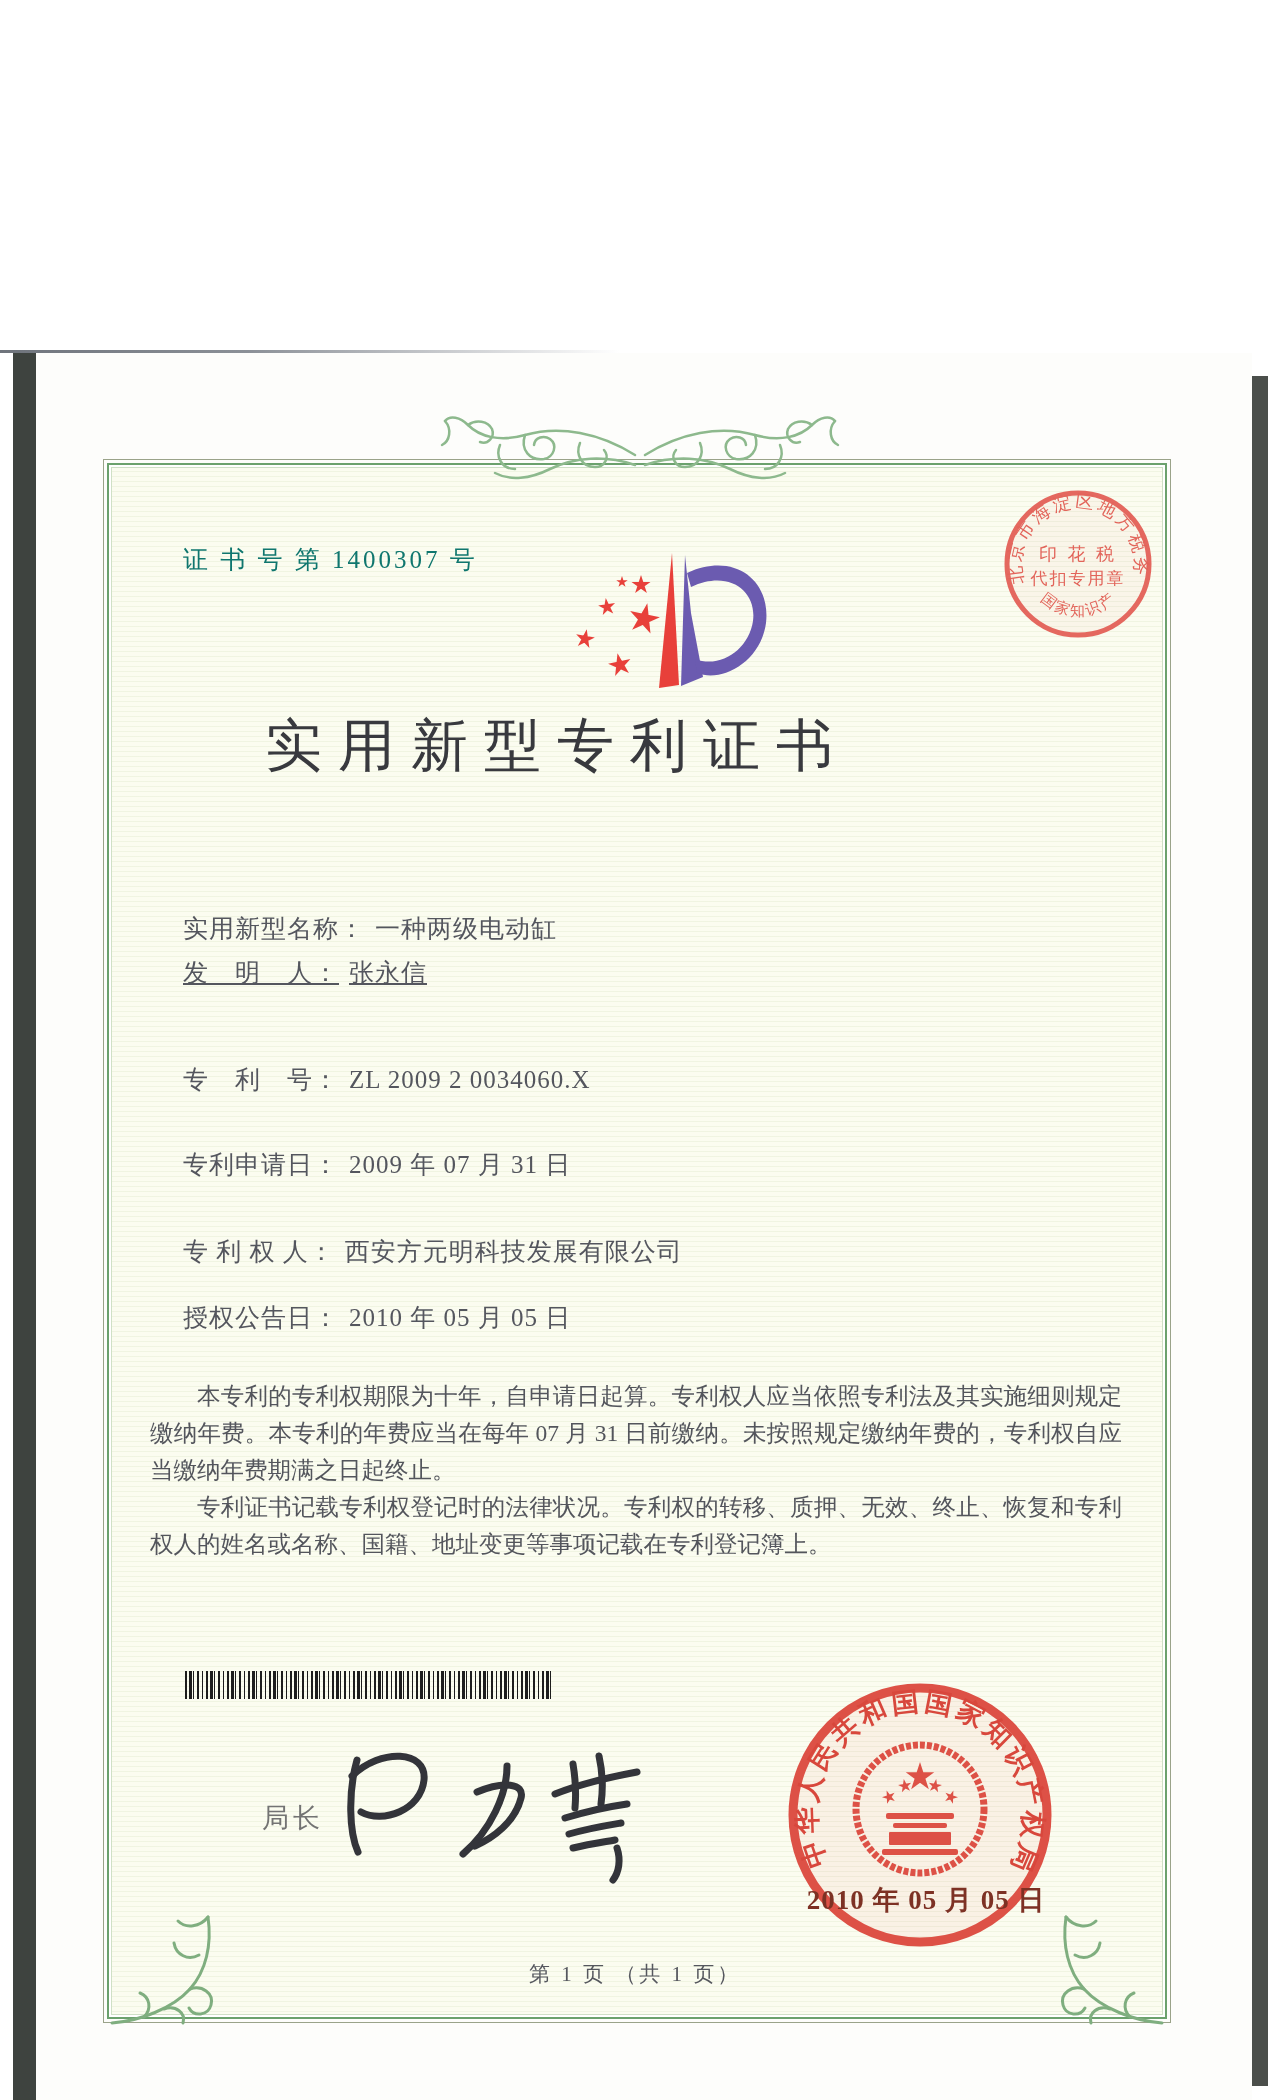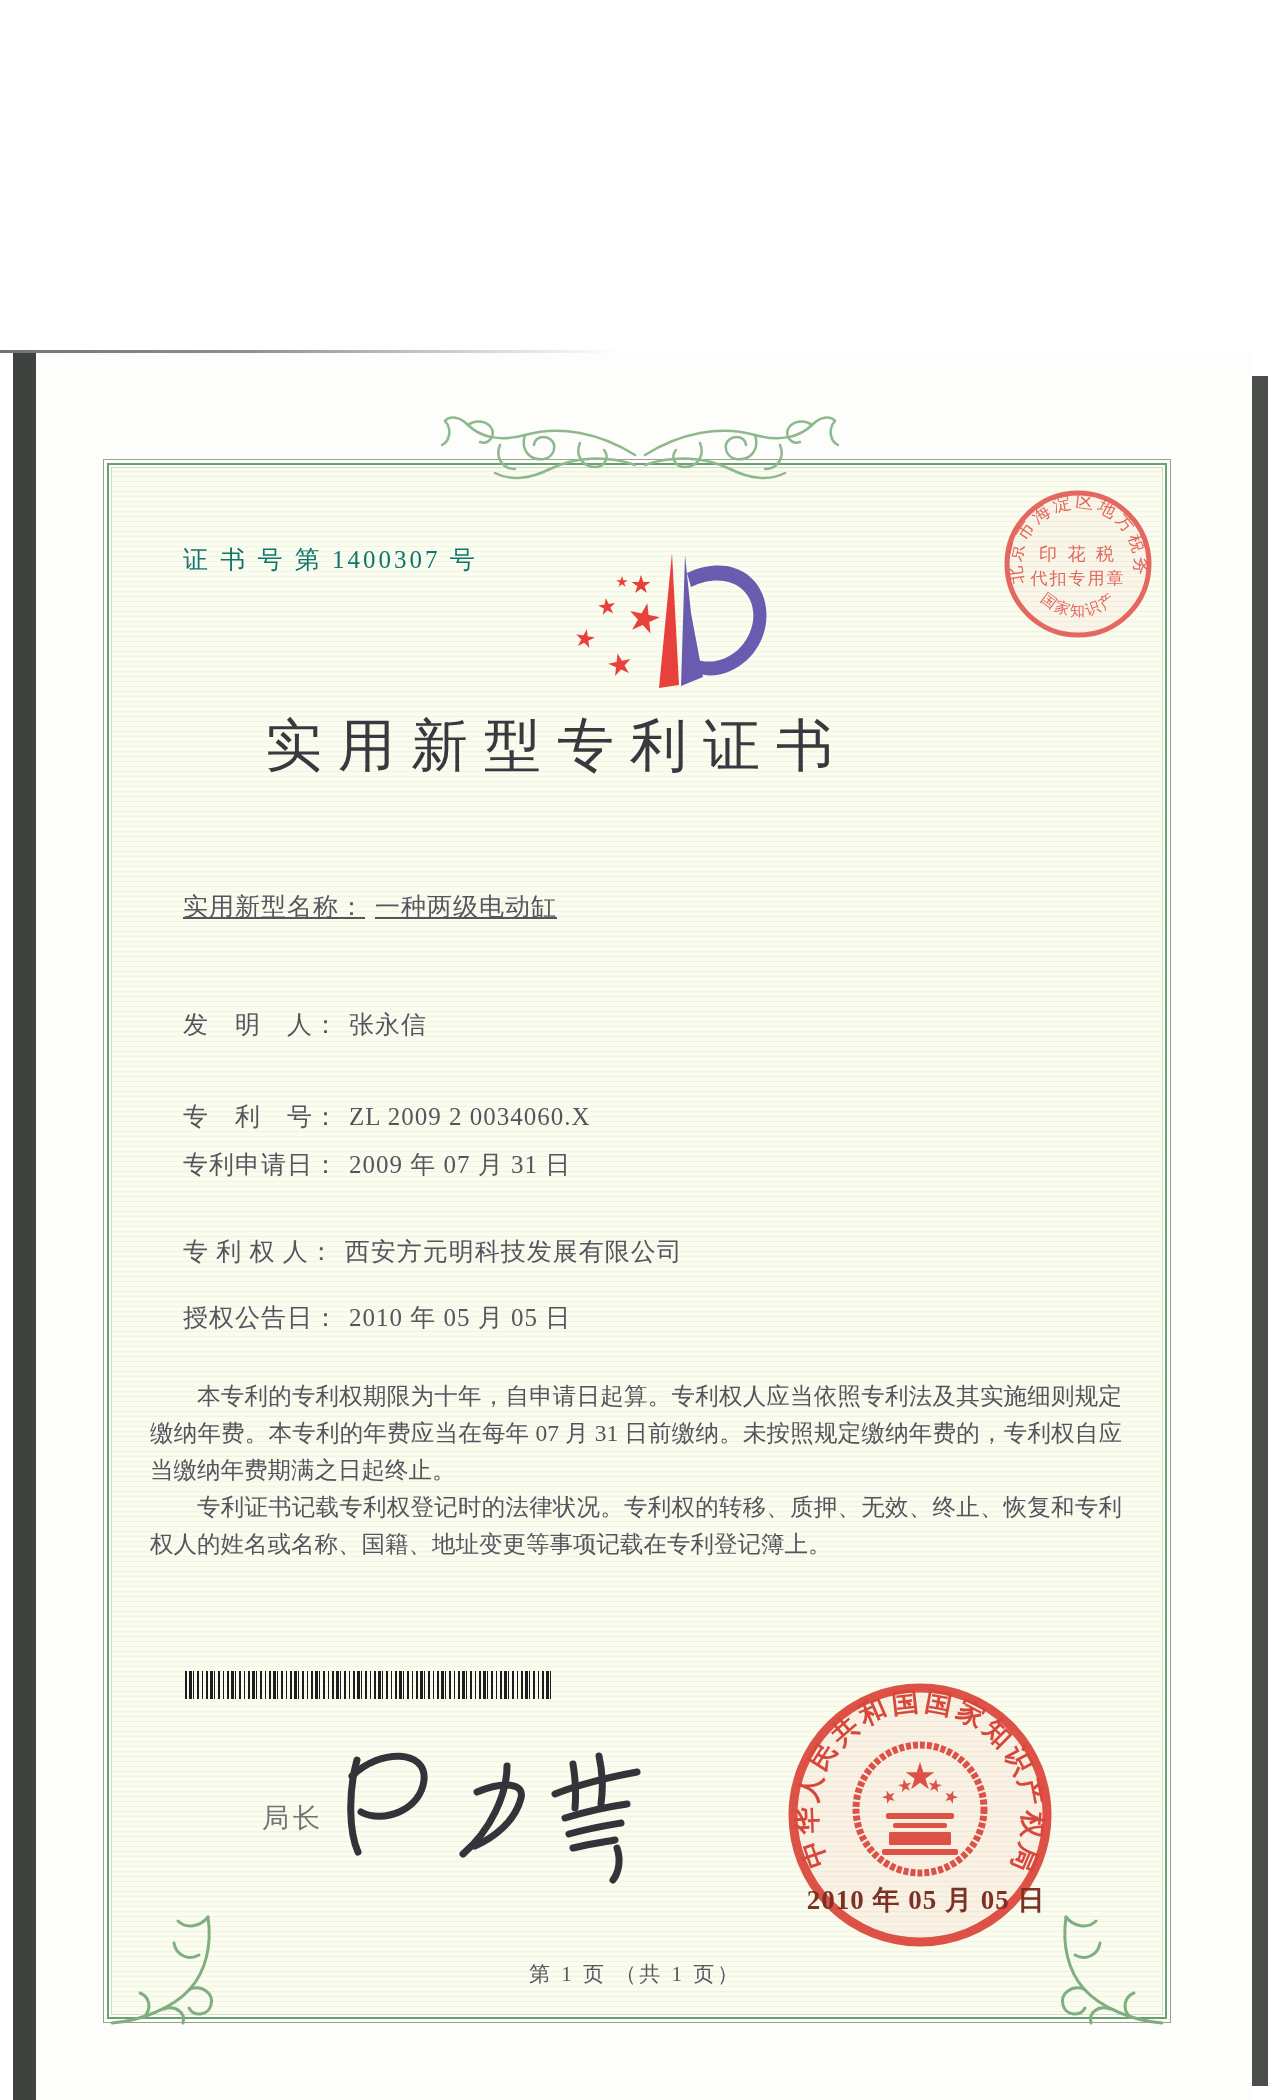--- a/index.html
+++ b/index.html
@@ -22,21 +22,21 @@
     box-shadow:inset 0 0 0 2px #ffffff, inset 0 0 0 3px #cfe0c6;
     background:
       repeating-linear-gradient(0deg, rgba(190,210,160,0.18) 0 1px, rgba(0,0,0,0) 1px 5px),
       #fbfcf0;
   }
   .cert-no{left:183px;top:543px;font-size:25px;letter-spacing:3px;color:#0f766e;}
   .title{left:107px;top:708px;width:900px;text-align:center;
     font-size:57px;letter-spacing:16px;color:#38393e;font-weight:500;}
   .field{left:183px;font-size:25px;color:#54565e;letter-spacing:1px;white-space:nowrap;}
   .flabel{margin-right:10px;}
-  .f0{top:890px;text-decoration:underline;} .f1{top:1008px;} .f2{top:1100px;}
+  .f0{top:912px;} .f1{top:956px;text-decoration:underline;} .f2{top:1063px;}
   .f3{top:1148px;} .f4{top:1235px;} .f5{top:1301px;}
   .body-text{left:150px;top:1378px;width:972px;color:#53555c;
     font-size:23.5px;line-height:37px;text-align:justify;}
   .body-text p{margin:0;text-indent:2em;}
   .barcode{left:185px;top:1671px;width:367px;height:28px;
     background:
       repeating-linear-gradient(90deg,
         #1d1d1d 0 2px, rgba(0,0,0,0) 2px 4px,
         #1d1d1d 4px 7px, rgba(0,0,0,0) 7px 8px,
         #1d1d1d 8px 9px, rgba(0,0,0,0) 9px 12px,

